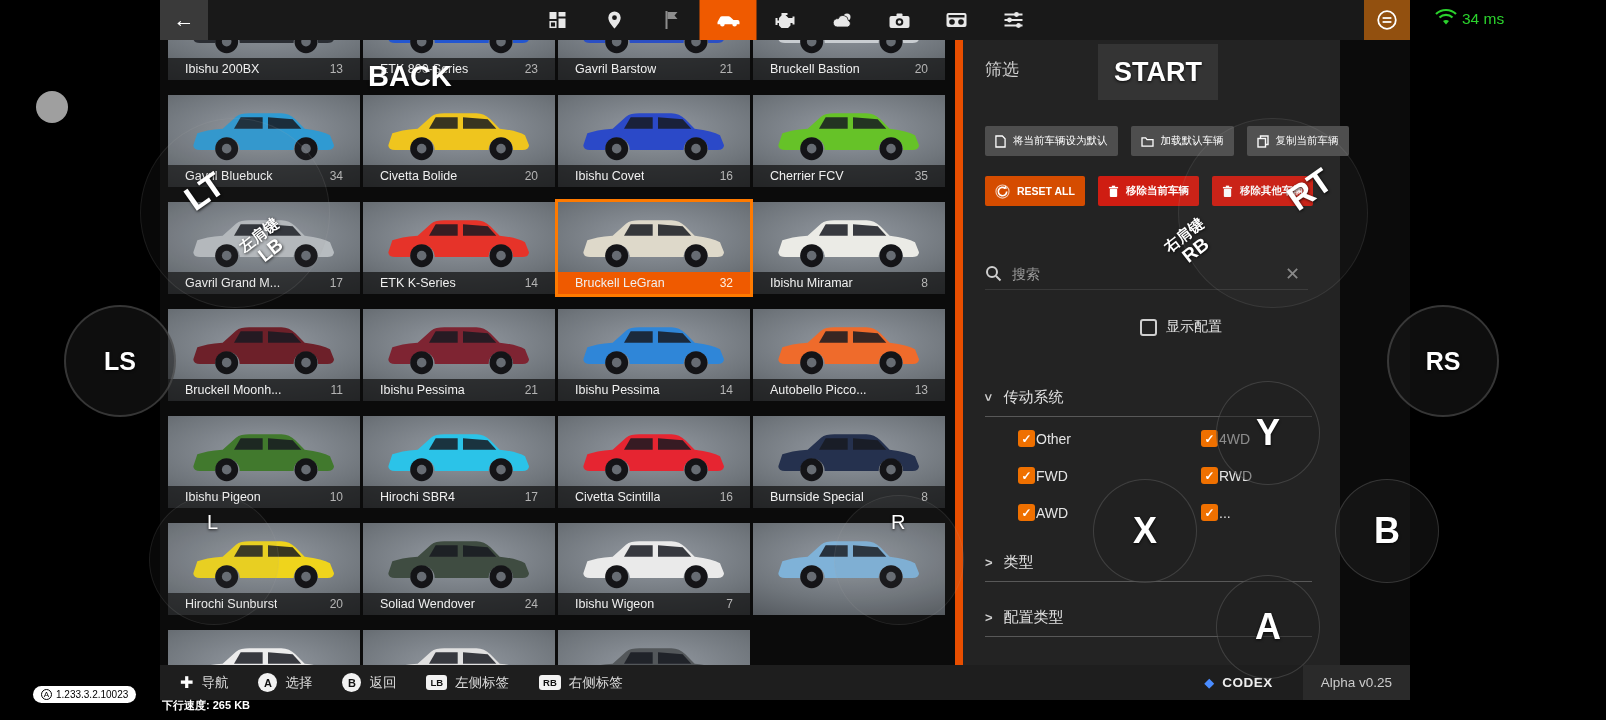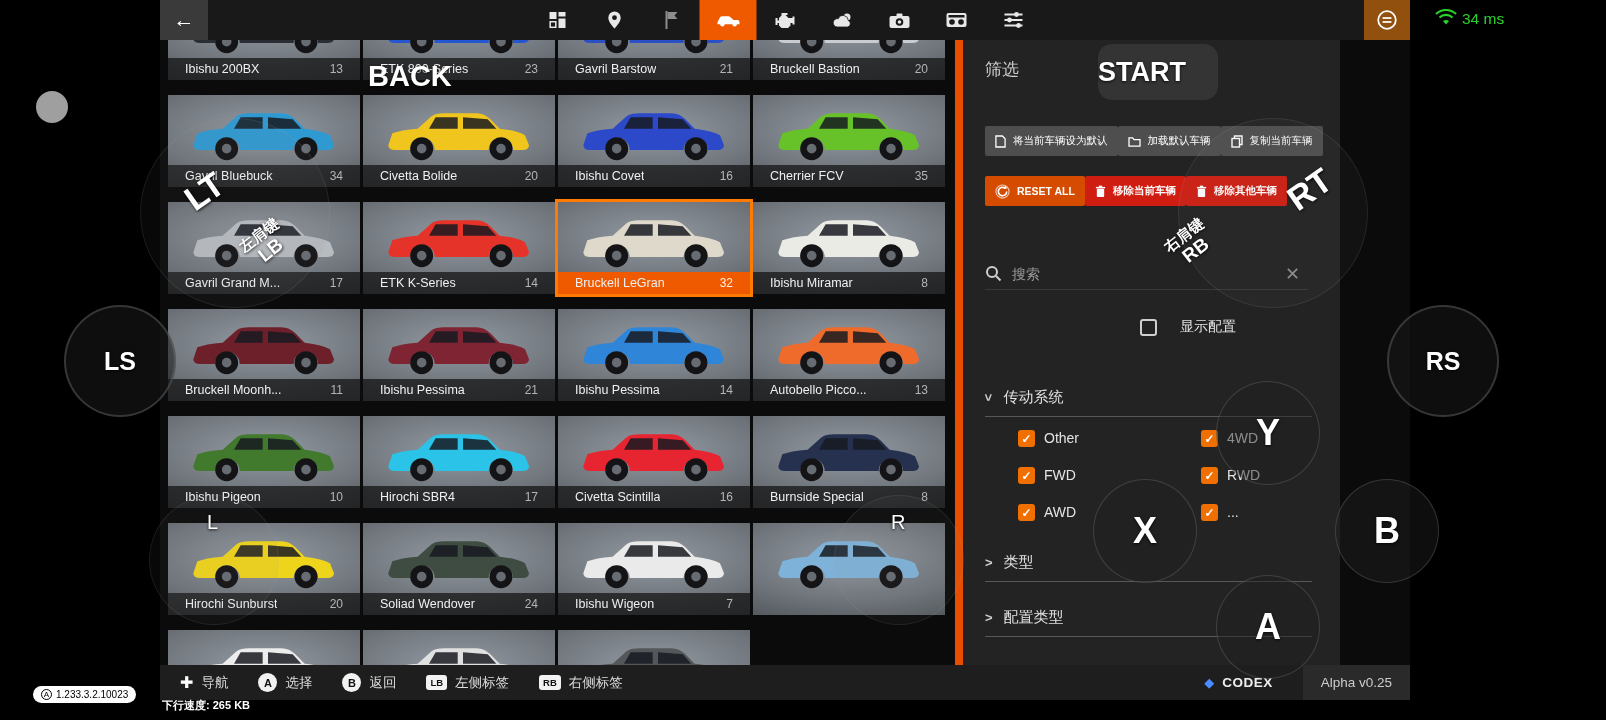--- a/index.html
+++ b/index.html
@@ -22,41 +22,41 @@
 .car-img{position:absolute;left:16px;top:5px;width:160px;height:64px}
 .vlabel{position:absolute;left:0;right:0;bottom:0;height:22px;background:rgba(16,16,16,.72);display:flex;align-items:center;padding:0 17px;gap:6px}
 .vname{color:#f0f0f0;font-size:12.5px;white-space:nowrap;overflow:hidden}
 .vcount{margin-left:auto;color:#b5b5b5;font-size:12px}
 .cell.selected .vlabel{background:#ef5a00}
 .cell.selected .vcount{color:#ffefe0}
 
 .panel-stripe{position:absolute;left:795px;top:40px;width:8px;height:625px;background:#e84e00}
 .panel{position:absolute;left:803px;top:40px;width:377px;height:625px;background:#232323}
 .panel-title{position:absolute;left:22px;top:18px;font-size:17px;color:#cfcfcf}
-.btn-row{position:absolute;left:22px;display:flex;}
+.btn-row{position:absolute;left:22px;display:flex;gap:13px}
 .row1{top:86px}.row2{top:136px}
 .pbtn{height:30px;display:inline-flex;align-items:center;gap:7px;padding:0 10px;border-radius:2px;background:#4e4e4e;color:#fff;font-size:10.5px;white-space:nowrap}
 .pbtn.orange{background:#d54c00;font-weight:bold}
 .pbtn.red{background:#cf1d12;font-weight:bold}
 .search-row{position:absolute;left:22px;right:32px;top:218px;height:32px;display:flex;align-items:center;gap:10px;border-bottom:1px solid #383838}
 .search-input{flex:1;background:transparent;border:0;outline:0;color:#ddd;font-size:14px;font-family:inherit}
 .search-input::placeholder{color:#9a9a9a}
 .clear-x{color:#8a8a8a;font-size:18px;padding:0 8px}
-.cfg-row{position:absolute;left:177px;top:278px;display:flex;align-items:center;gap:23px}
+.cfg-row{position:absolute;left:177px;top:278px;display:flex;align-items:center;gap:9px}
 .cb{width:17px;height:17px;border-radius:3px;display:inline-flex;align-items:center;justify-content:center;flex:0 0 auto}
 .cb.empty{border:2px solid #cfcfcf;background:transparent}
 .cb.checked{background:#ef7000;color:#fff;font-size:12px;font-weight:bold}
 .cb.checked::after{content:"✓"}
 .cb-label{color:#e4e4e4;font-size:14px}
 .sec{position:absolute;left:22px;right:28px;display:flex;align-items:center;gap:11px;color:#e0e0e0;font-size:15px;padding-bottom:9px;border-bottom:1px solid #585858}
 .chev{color:#cfcfcf;font-size:13px;font-weight:bold}
 .chev.down{display:inline-block;transform:rotate(90deg)}
 .sec1{top:348px}.sec2{top:513px}.sec3{top:568px}
 .dt-grid{position:absolute;left:55px;top:390px;display:grid;grid-template-columns:183px 160px;row-gap:20px}
-.cb-item{display:flex;gap:9px}
+.cb-item{display:flex;align-items:center;gap:1px}
 
 .bottombar{position:absolute;left:0;bottom:0;width:1250px;height:35px;background:#1e1e1e;display:flex;align-items:center;padding-left:20px;gap:30px;z-index:8}
 .hint{display:flex;align-items:center;gap:8px}
 .hint-label{color:#ddd;font-size:13.5px}
 .dpad-icon{color:#fff;font-size:16px}
 .key-circle{width:19px;height:19px;border-radius:50%;background:#f2f2f2;color:#111;font-size:11px;font-weight:bold;display:inline-flex;align-items:center;justify-content:center}
 .key-rect{height:15px;border-radius:3px;background:#f2f2f2;color:#111;font-size:9.5px;font-weight:bold;display:inline-flex;align-items:center;justify-content:center;padding:0 4px}
 .brand-box{margin-left:auto;display:flex;align-items:center;gap:8px;height:35px}
 .codex-diamond{color:#4a8cff;font-size:13px}
 .brand-name{color:#eee;font-size:13.5px;font-weight:bold;letter-spacing:.5px;margin-right:22px}
@@ -571,21 +571,21 @@
       <span class="abxy-letter">Y</span>
     </div>
   <div class="ring abxy-ring" style="left:1335px;top:479px;width:104px;height:104px">
       <span class="abxy-letter">B</span>
     </div>
   <div class="ring abxy-ring" style="left:1216px;top:575px;width:104px;height:104px">
       <span class="abxy-letter">A</span>
     </div>
 
   <div class="ov" style="left:368px;top:60px;font-size:29px">BACK</div>
-  <div class="ov" style="left:1098px;top:44px;width:120px;height:56px;background:rgba(85,85,85,.35);border-radius:14px;display:flex;align-items:center;font-size:27px">
+  <div class="ov" style="left:1098px;top:44px;width:120px;height:56px;background:rgba(85,85,85,.35);border-radius:0;display:flex;align-items:center;justify-content:center;font-size:27px">
     <span>START</span>
   </div>
   <div class="ov" style="left:185px;top:172px;font-size:34px;transform:rotate(-35deg)">LT</div>
   <div class="ov" style="left:1287px;top:170px;font-size:34px;transform:rotate(-35deg)">RT</div>
   <div class="ov" style="left:243px;top:224px;transform:rotate(-38deg);text-align:center;line-height:1.15">
     <div style="font-size:15px">左肩键</div>
     <div style="font-size:19px">LB</div>
   </div>
   <div class="ov" style="left:1168px;top:224px;transform:rotate(-38deg);text-align:center;line-height:1.15">
     <div style="font-size:15px">右肩键</div>

